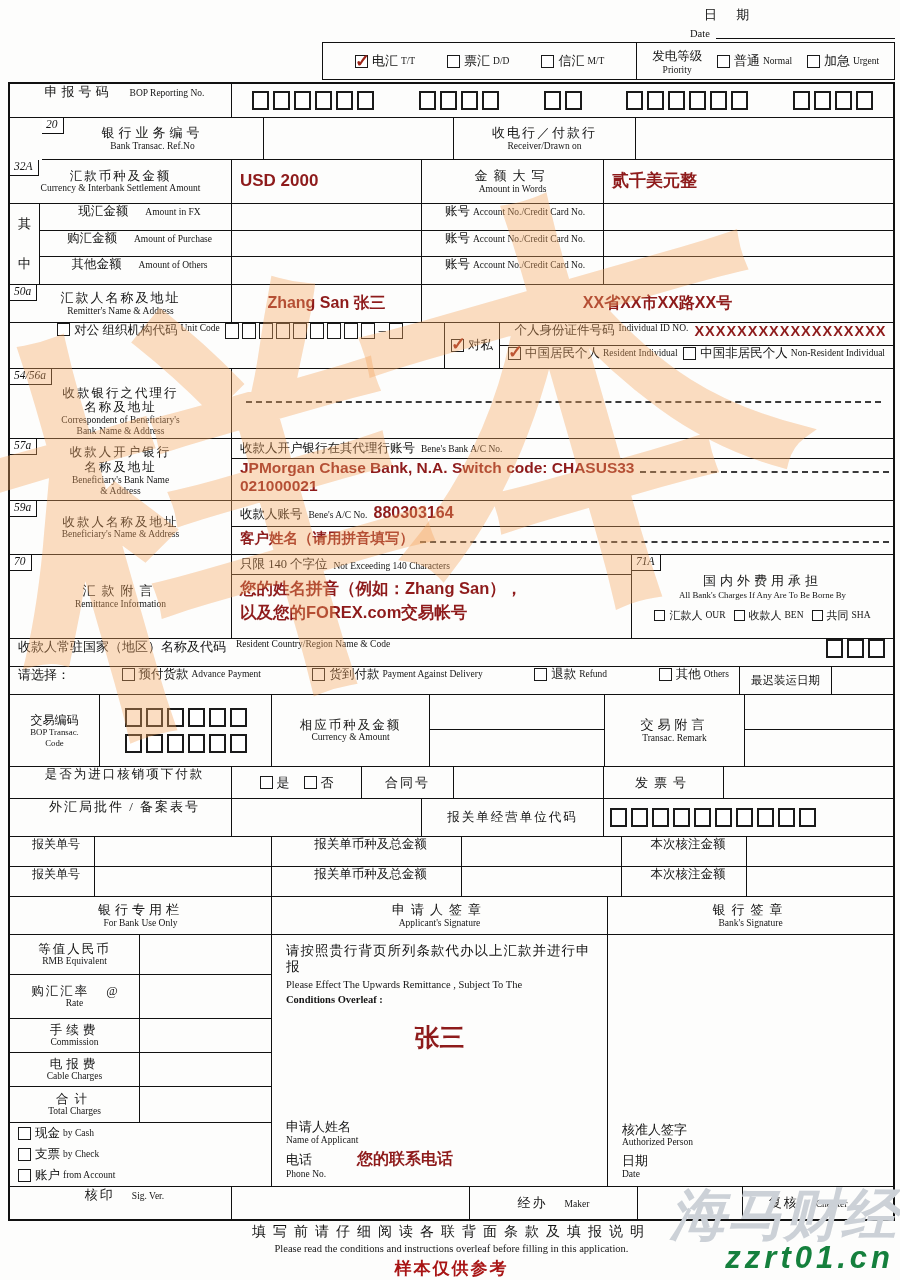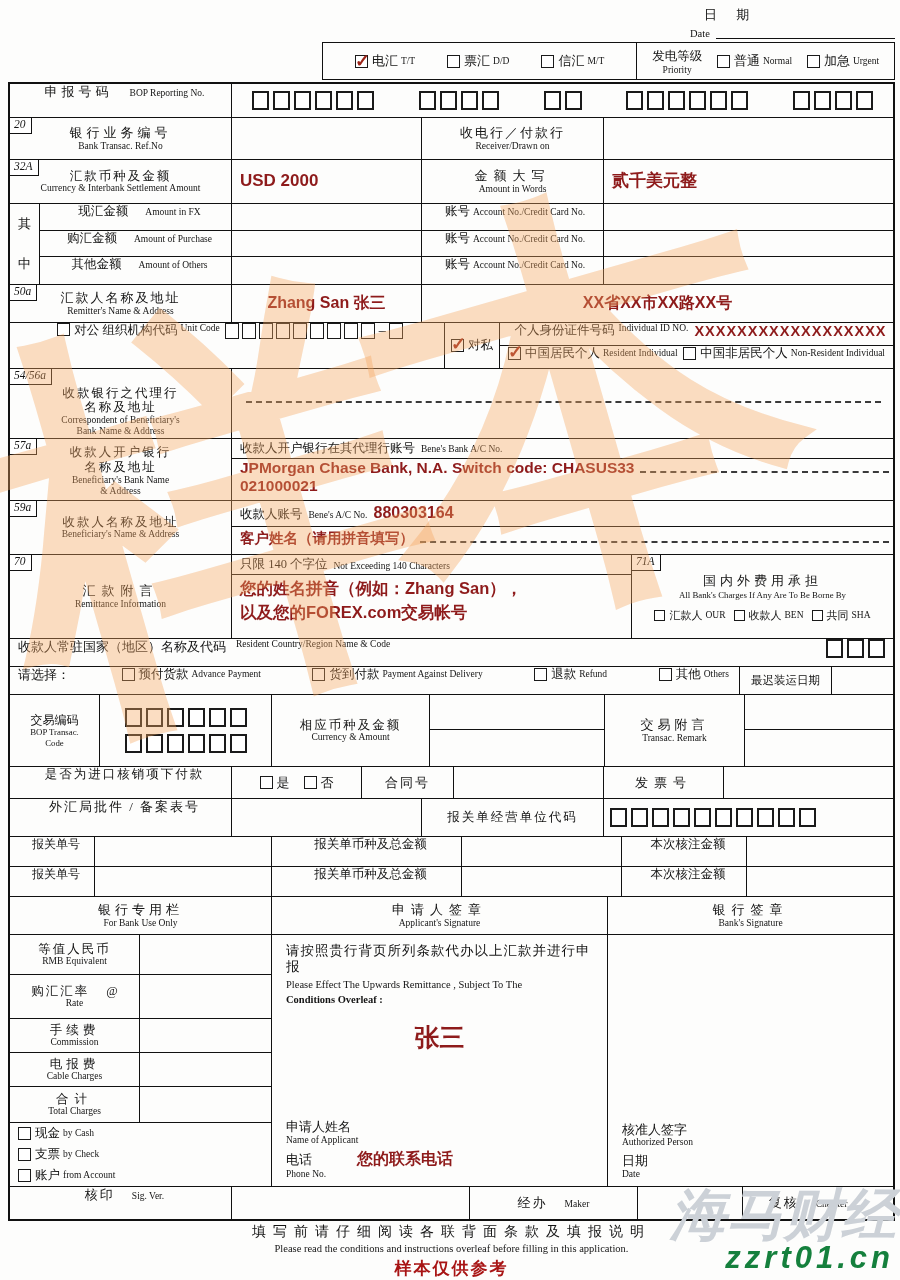--- a/index.html
+++ b/index.html
@@ -132,21 +132,21 @@
         </span>
       <span class="boxes">
           <span class="box"></span>
           <span class="box"></span>
           <span class="box"></span>
           <span class="box"></span>
         </span>
     </div>
   </div>
 
-  <div class="row" style="height:42px;">
+  <div class="row" style="height:42px;margin-left:32px;">
     <div class="c" style="width:222px;">
       <span class="tag">20</span>
       <span class="cn ls4">银行业务编号</span>
       <span class="en">Bank Transac. Ref.No</span>
     </div>
     <div class="c" style="width:190px;"></div>
     <div class="c" style="width:182px;">
       <span class="cn ls2">收电行／付款行</span>
       <span class="en">Receiver/Drawn on</span>
     </div>

